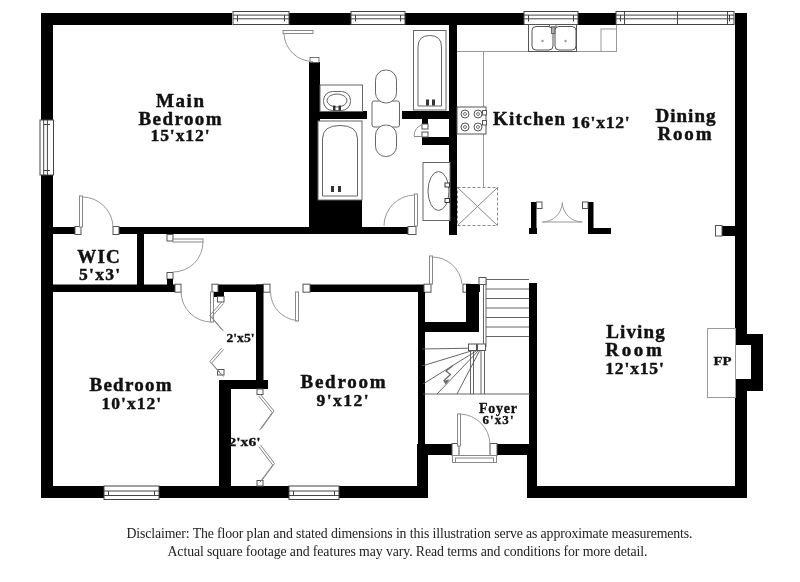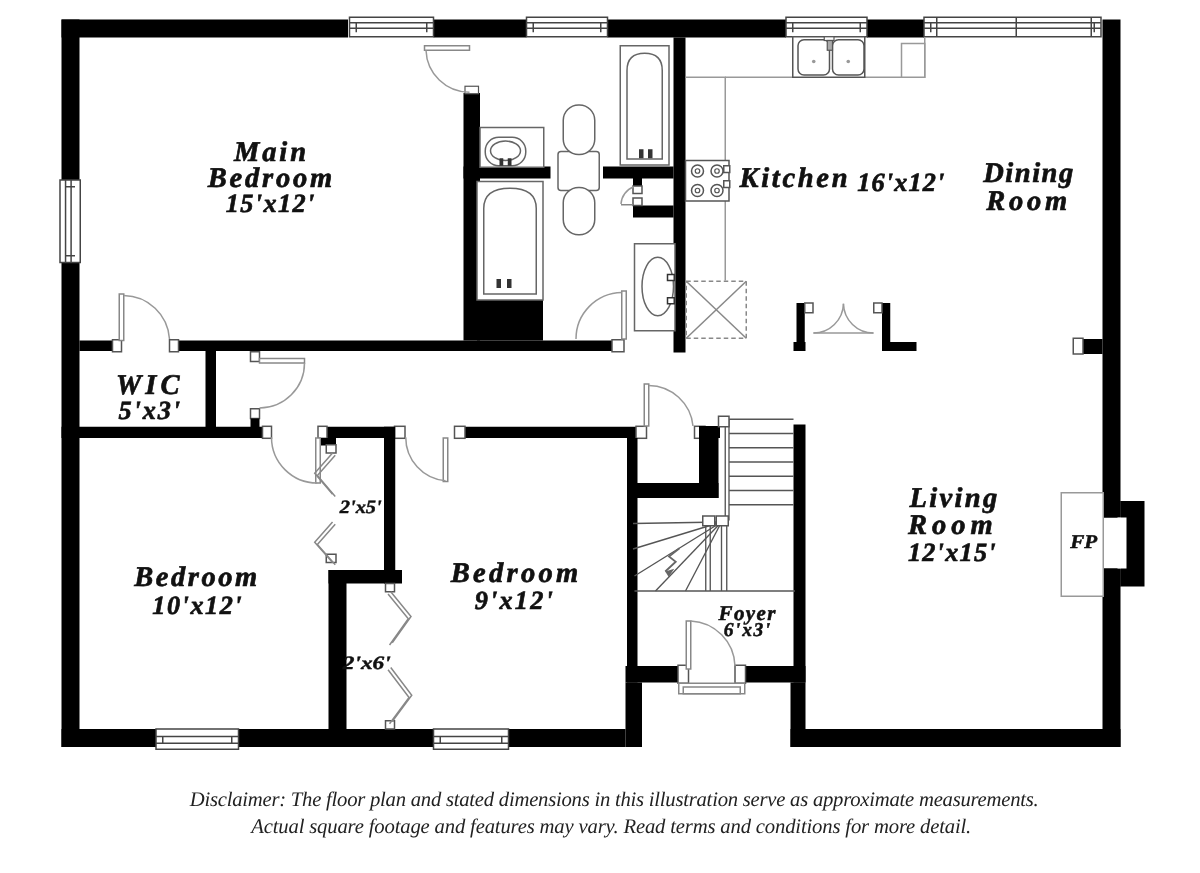--- a/index.html
+++ b/index.html
@@ -1,16 +1,16 @@
 <!DOCTYPE html>
 <html><head>
 <meta charset="utf-8">
 <style>
   html,body{margin:0;padding:0;background:#fff;}
-  .wrap{width:800px;height:582px;position:relative;background:#fff;font-style:italic;}
+  .wrap{width:800px;height:582px;position:relative;background:#fff;}
   svg{display:block;}
   text{font-family:"Liberation Serif", serif;}
 </style>
 </head>
 <body>
 <div class="wrap">
 <svg width="800" height="582" viewBox="0 0 800 582">
 
 <rect x="0" y="0" width="800" height="582" fill="#ffffff"></rect>
 

